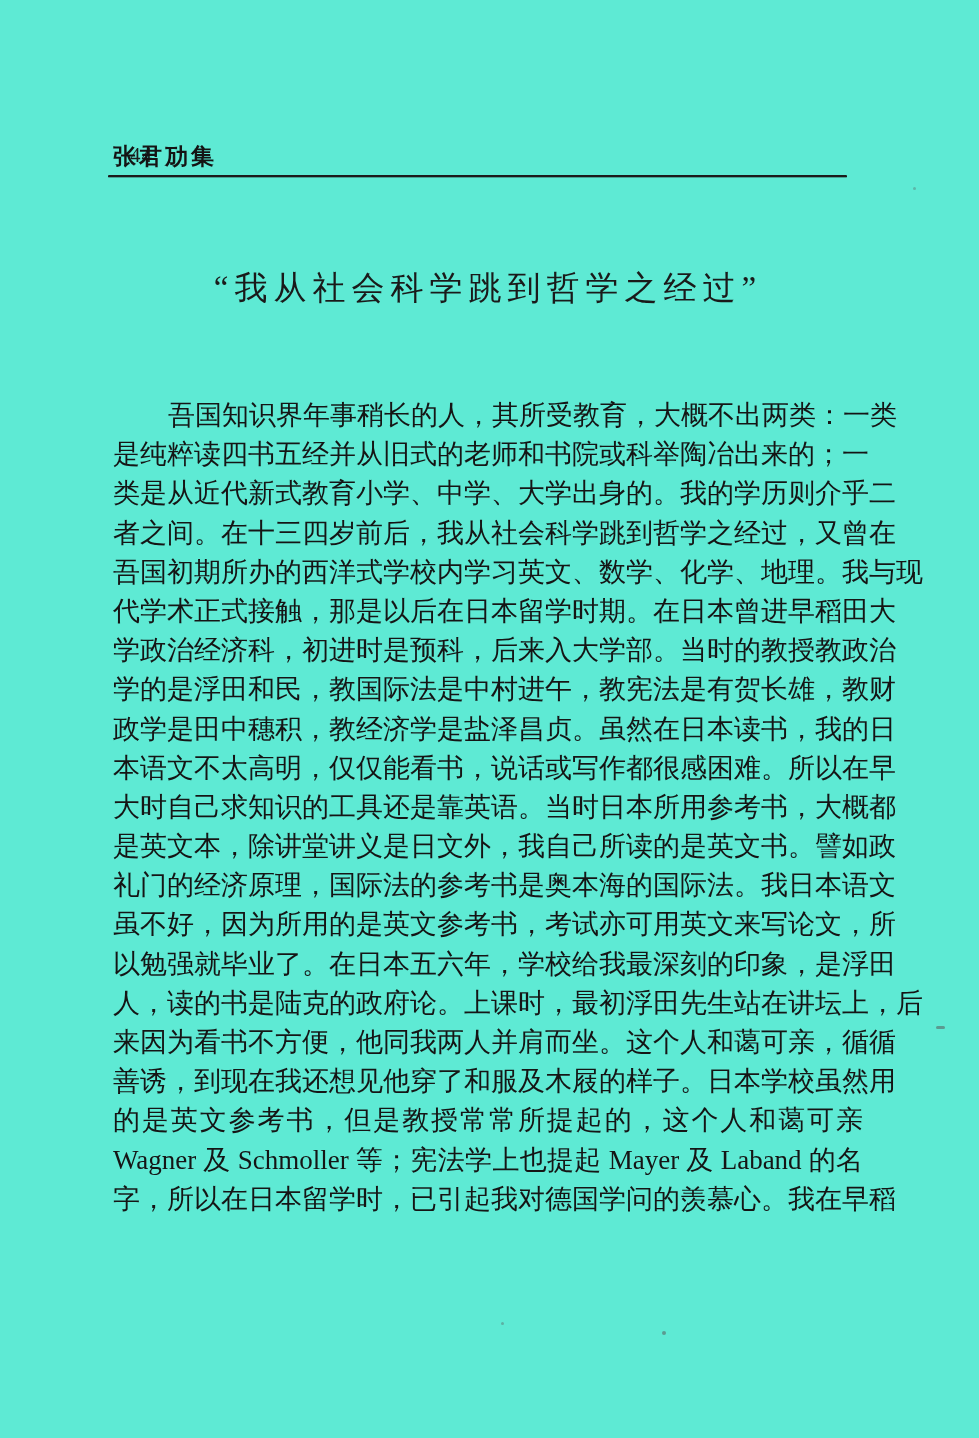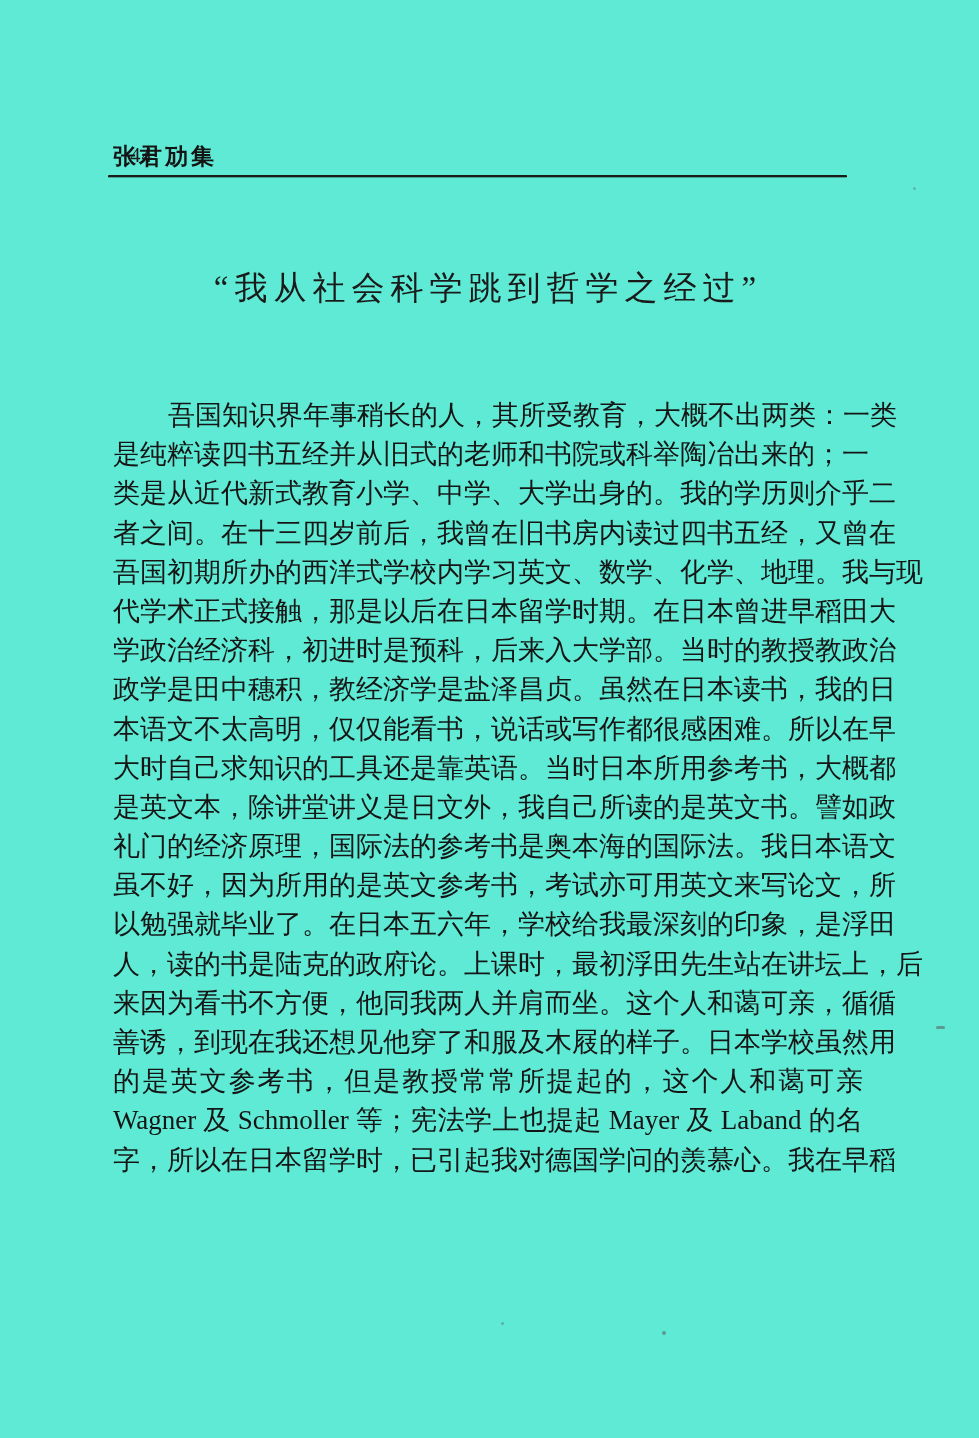--- a/index.html
+++ b/index.html
@@ -70,24 +70,25 @@
     <span class="running">张君劢集</span>
   </div>
   <div class="rule"></div>
 
   <h1 class="title">“我从社会科学跳到哲学之经过”</h1>
 
   <main class="bodyblock">
     <div class="line indent">吾国知识界年事稍长的人，其所受教育，大概不出两类：一类</div>
     <div class="line">是纯粹读四书五经并从旧式的老师和书院或科举陶冶出来的；一</div>
     <div class="line">类是从近代新式教育小学、中学、大学出身的。我的学历则介乎二</div>
-    <div class="line">者之间。在十三四岁前后，我曾在旧书房内读过四书五经，又曾在</div>
+    <div class="line">者之间。在十三四岁前后，我从社会科学跳到哲学之经过，又曾在</div>
     <div class="line">吾国初期所办的西洋式学校内学习英文、数学、化学、地理。我与现</div>
     <div class="line">代学术正式接触，那是以后在日本留学时期。在日本曾进早稻田大</div>
     <div class="line">学政治经济科，初进时是预科，后来入大学部。当时的教授教政治</div>
+    <div class="line">学的是浮田和民，教国际法是中村进午，教宪法是有贺长雄，教财</div>
     <div class="line">政学是田中穗积，教经济学是盐泽昌贞。虽然在日本读书，我的日</div>
     <div class="line">本语文不太高明，仅仅能看书，说话或写作都很感困难。所以在早</div>
     <div class="line">大时自己求知识的工具还是靠英语。当时日本所用参考书，大概都</div>
     <div class="line">是英文本，除讲堂讲义是日文外，我自己所读的是英文书。譬如政</div>
     <div class="line">礼门的经济原理，国际法的参考书是奥本海的国际法。我日本语文</div>
     <div class="line">虽不好，因为所用的是英文参考书，考试亦可用英文来写论文，所</div>
     <div class="line">以勉强就毕业了。在日本五六年，学校给我最深刻的印象，是浮田</div>
     <div class="line">人，读的书是陆克的政府论。上课时，最初浮田先生站在讲坛上，后</div>
     <div class="line">来因为看书不方便，他同我两人并肩而坐。这个人和蔼可亲，循循</div>
     <div class="line">善诱，到现在我还想见他穿了和服及木屐的样子。日本学校虽然用</div>

